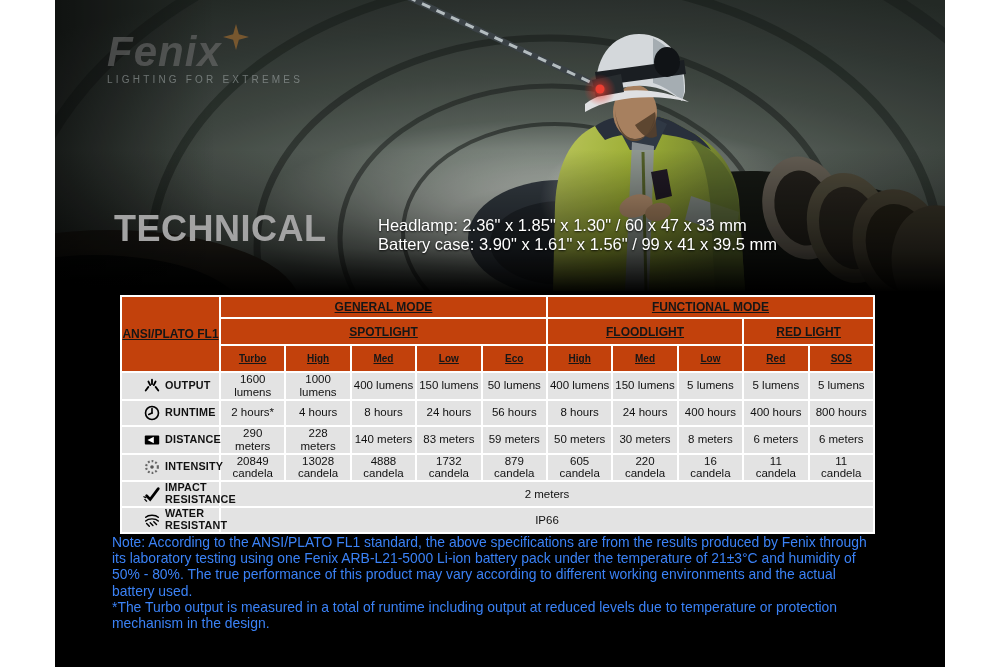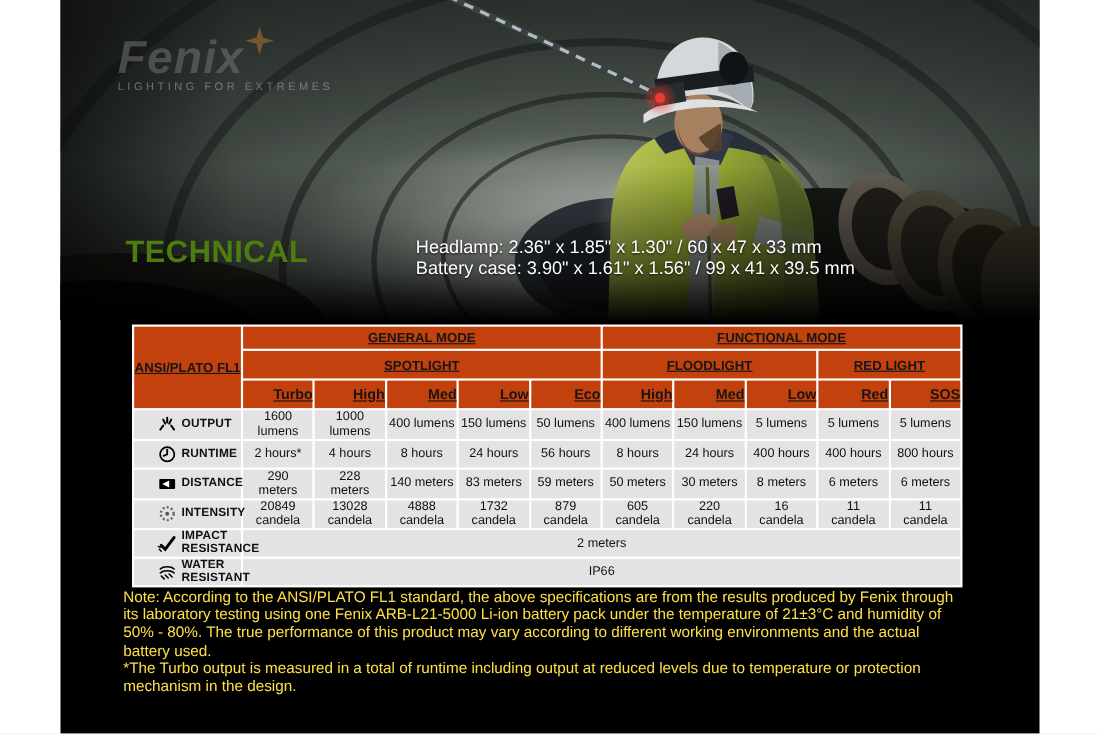--- a/index.html
+++ b/index.html
@@ -12,46 +12,46 @@
   .photo { position:absolute; left:0; top:0; width:890px; height:291px; display:block; }
 
   
   .logo { position:absolute; left:52px; top:30px; width:200px; opacity:0.55; }
   .logo-text { font-style:italic; font-weight:bold; font-size:42px; letter-spacing:1px;
                color:#737373; line-height:44px; }
   .logo-tagline { font-size:10px; letter-spacing:3.2px; color:#a9b0b0; margin-top:0px; }
   .logo-star { position:absolute; left:116px; top:-6px; width:26px; height:26px; }
 
   
-  .heading { position:absolute; left:59px; top:211px; color:#4d7c0f; font-weight:bold;
-             font-size:28px; line-height:35px; letter-spacing:0.5px; }
+  .heading { position:absolute; left:59px; top:211px; color:#a3a3a3; font-weight:bold;
+             font-size:36px; line-height:35px; letter-spacing:0.5px; }
   .specs { position:absolute; left:323px; top:216px; color:#ffffff; font-size:16.5px;
            line-height:19.3px; text-shadow:0 1px 2px rgba(0,0,0,0.8); }
 
   
   table.spec-table { position:absolute; left:65px; top:295px; width:755px;
                      border-collapse:separate; border-spacing:2px; background:#ffffff;
                      table-layout:fixed; }
   .spec-table th, .spec-table td { padding:0; vertical-align:middle; }
   .spec-table th { background:#c2410c; color:#161616; font-weight:bold; font-size:12px; text-align:center;text-decoration:underline; }
-  .spec-table th.level { font-size:13px;text-align:right; }
+  .spec-table th.level { font-size:10px; }
   .spec-table td.val { background:#E3E3E3; color:#111; font-size:11.5px; line-height:1.12;
                        text-align:center; white-space:pre-line; }
   .spec-table td.label-cell { background:#E3E3E3; }
   .lblwrap { display:flex; align-items:center; gap:4px; padding-left:21px; }
   .lblwrap svg { width:18px; height:18px; flex:0 0 18px; }
   .lblwrap span { font-weight:bold; font-size:10.8px; line-height:1.1; letter-spacing:0.2px;
                   color:#111; white-space:pre-line; }
   tr.r-mode  { height:20px; }
   tr.r-light { height:25px; }
   tr.r-level { height:25px; }
   tr.r-data  { height:24px; }
 
   
-  .note { position:absolute; left:57px; top:534px; width:766px; color:#fde047;
+  .note { position:absolute; left:57px; top:534px; width:766px; color:#3b82f6;
           font-size:13.9px; line-height:16.2px; }
 </style>
 </head>
 <body>
 
 <div class="page">
   <div class="content">
 
     <svg class="photo" viewBox="0 0 890 291" preserveAspectRatio="none" aria-hidden="true">
       <defs>

